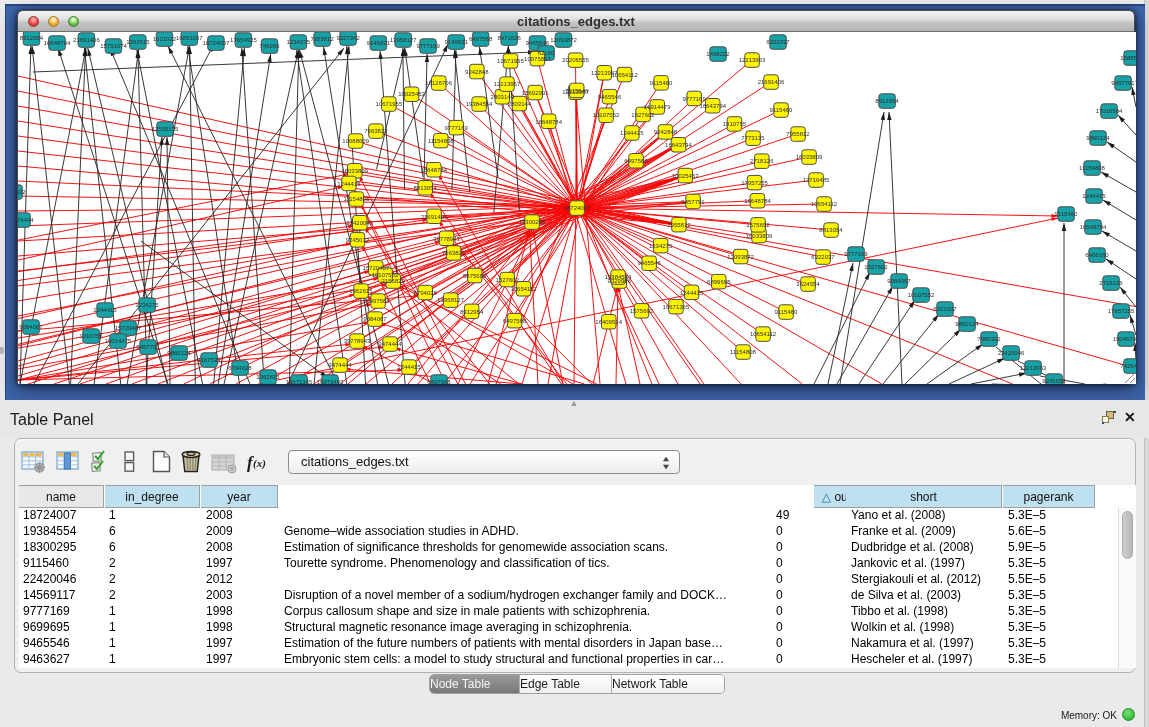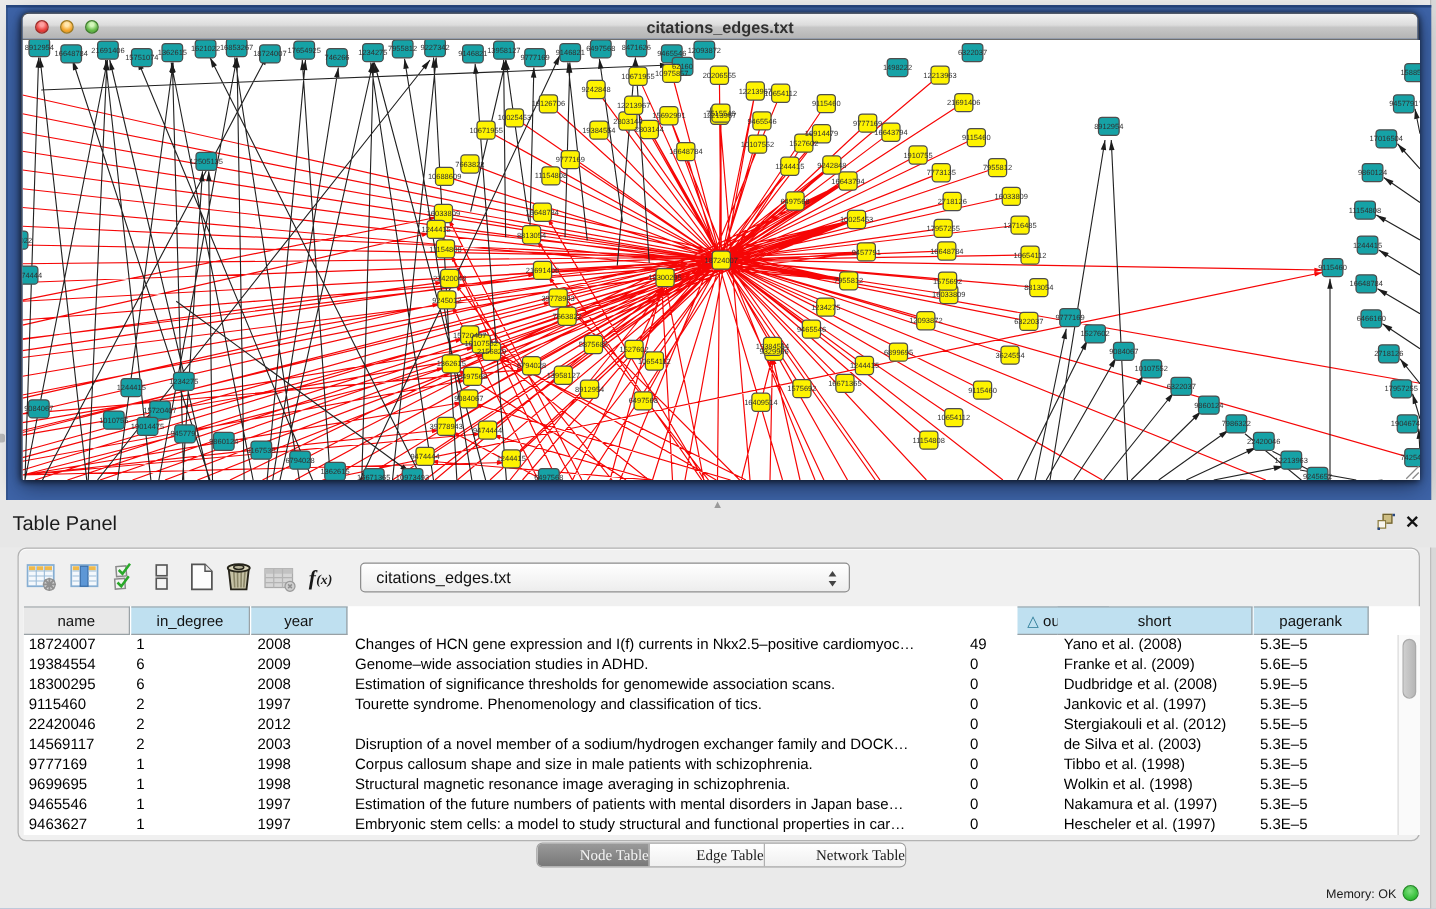--- a/index.html
+++ b/index.html
@@ -41,21 +41,21 @@
 .rows { position:absolute; left:0; top:23px; width:1117px; }
 .tr { position:relative; height:16px; font-size:12px; color:#000; white-space:nowrap; }
 .c { position:absolute; top:0; height:16px; line-height:15px; overflow:hidden; }
 .c1 { left:4px; width:80px; } .c2 { left:90px; width:92px; } .c3 { left:187px; width:75px; }
 .c4 { left:265px; width:488px; } .c5 { left:757px; width:70px; } .c6 { left:832px; width:152px; }
 .c7 { left:989px; width:92px; }
 .vsb { position:absolute; right:0px; top:23px; width:18px; height:160px; background:#fafafa; border-left:1px solid #dcdcdc; }
 .vsb .thumb { position:absolute; left:3px; top:3px; width:11px; height:48px; background:linear-gradient(90deg,#cfcfcf,#b6b6b6); border:1px solid #a9a9a9; border-radius:6px; }
 
 .tabs { position:absolute; left:429px; top:674px; height:20px; display:flex; border:1px solid #a0a0a0; border-radius:5px; overflow:hidden; background:#fff; }
-.tab { font-size:12px; color:#1a1a1a; line-height:18px; text-align:right; border-right:1px solid #b0b0b0; background:linear-gradient(#ffffff,#efefef);font-family:Liberation Serif, serif; }
+.tab { font-size:12px; color:#1a1a1a; line-height:18px; text-align:left; border-right:1px solid #b0b0b0; background:linear-gradient(#ffffff,#efefef); }
 .tab.sel { background:linear-gradient(#9a9a9a,#787878); color:#f4f4f4; }
 .tab:last-child { border-right:none; }
 .status { position:absolute; left:0; top:700px; width:1149px; height:27px; }
 .mem { position:absolute; right:32px; top:10px; font-size:10px; color:#1a1a1a;padding-left:44px; }
 .dot { position:absolute; right:14px; top:8px; width:13px; height:13px; border-radius:50%; background:radial-gradient(circle at 45% 35%, #7fe07f, #35bf39 65%, #2aa52e); border:1px solid #268a29; }
 </style></head>
 <body>
 <div class="rstrip"></div>
 <div style="position:absolute;left:0;top:347px;width:4px;height:7px;background:#b8b8b8;border-radius:0 2px 2px 0;"></div>
 <div class="bluepanel"></div>
@@ -744,21 +744,20 @@
       <div class="h" style="left:182px;width:77px;">year</div>
       <div class="h" style="left:795px;width:73px;text-align:center;padding-left:5px;"><span style="color:#2a7a96">△</span> out_de…</div>
       <div class="h" style="left:827px;width:156px;">short</div>
       <div class="h" style="left:984px;width:92px;">pagerank</div>
     </div>
     <div class="rows">
         <div class="tr">
           <div class="c c1">18724007</div>
           <div class="c c2">1</div>
           <div class="c c3">2008</div>
-          <div class="c c4">Changes of HCN gene expression and I(f) currents in Nkx2.5–positive cardiomyoc…</div>
           <div class="c c5">49</div>
           <div class="c c6">Yano et al. (2008)</div>
           <div class="c c7">5.3E–5</div>
         </div>
         <div class="tr">
           <div class="c c1">19384554</div>
           <div class="c c2">6</div>
           <div class="c c3">2009</div>
           <div class="c c4">Genome–wide association studies in ADHD.</div>
           <div class="c c5">0</div>

